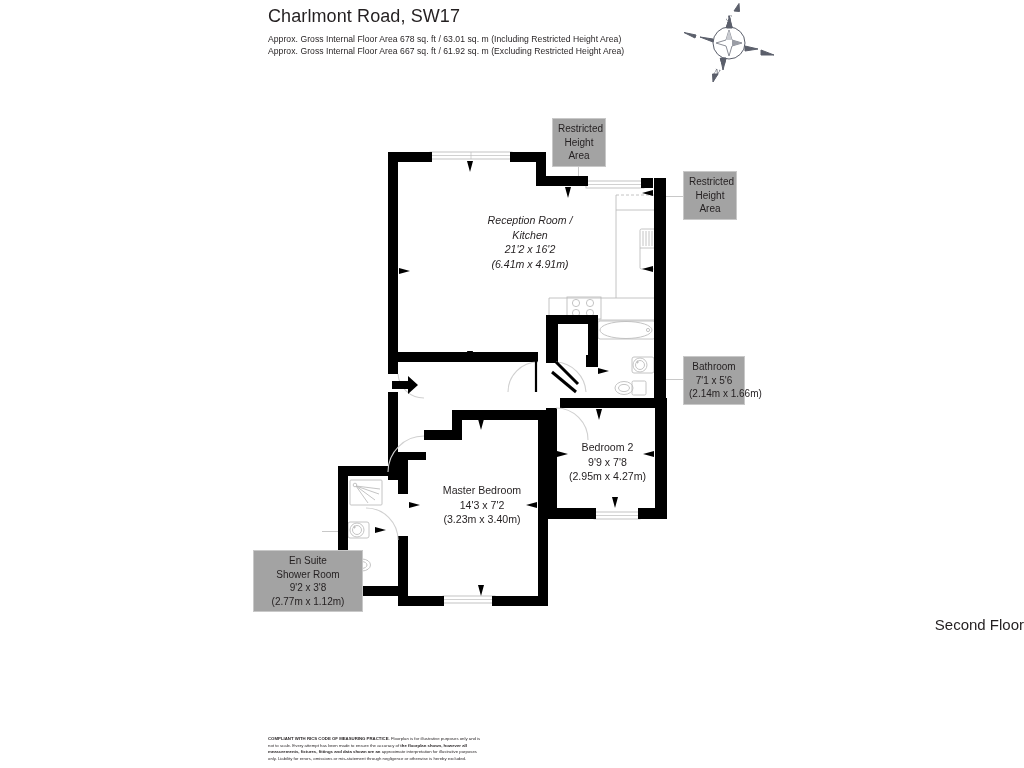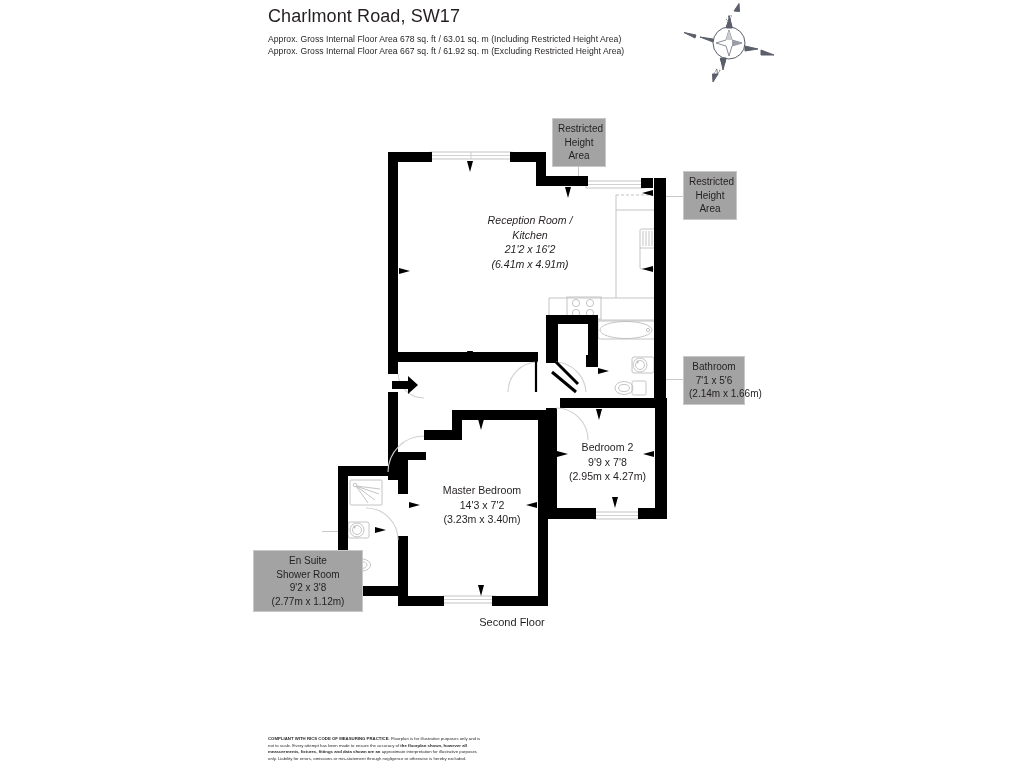--- a/index.html
+++ b/index.html
@@ -89,22 +89,22 @@
     white-space: nowrap;
   }
   .room-label .nm { display: block; }
 
   
   .floor-caption {
     position: absolute;
     left: 0;
     top: 616px;
     width: 1024px;
-    text-align: center;
-    font-size: 11px;
+    text-align: right;
+    font-size: 15px;
     color: #231f20;
   }
 
   
   .disclaimer {
     position: absolute;
     left: 268px;
     top: 736px;
     width: 218px;
     font-size: 4.3px;

